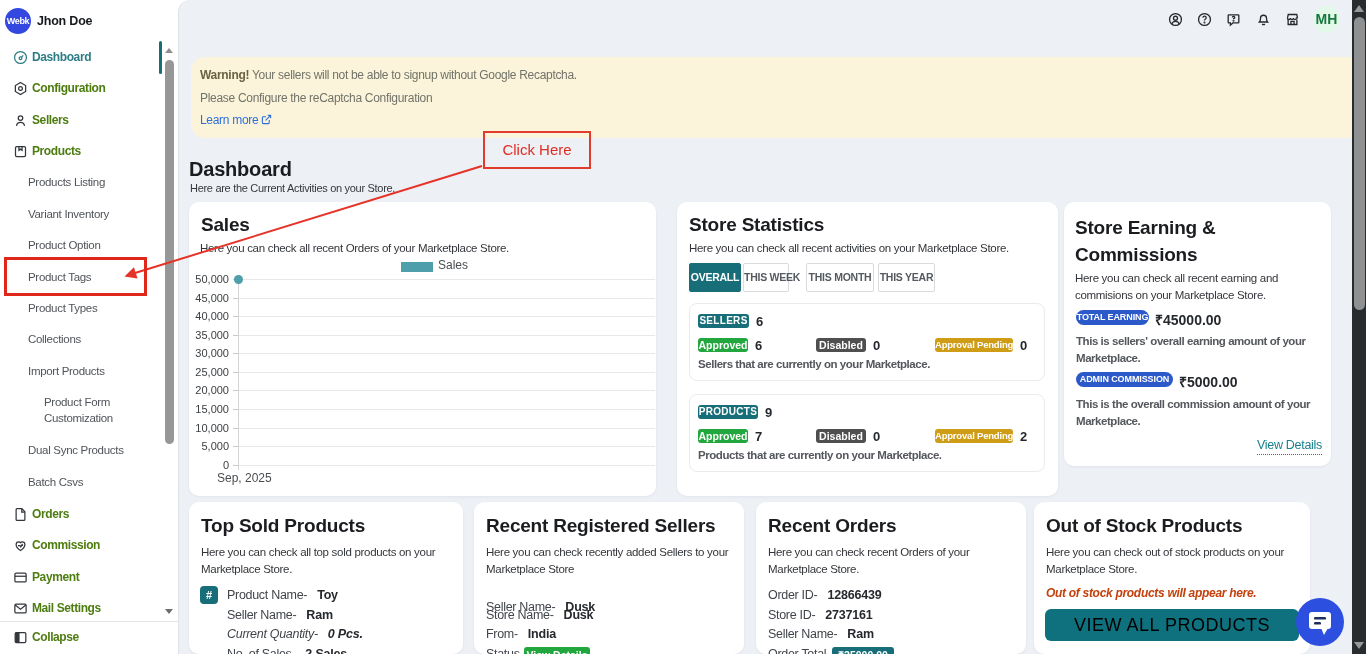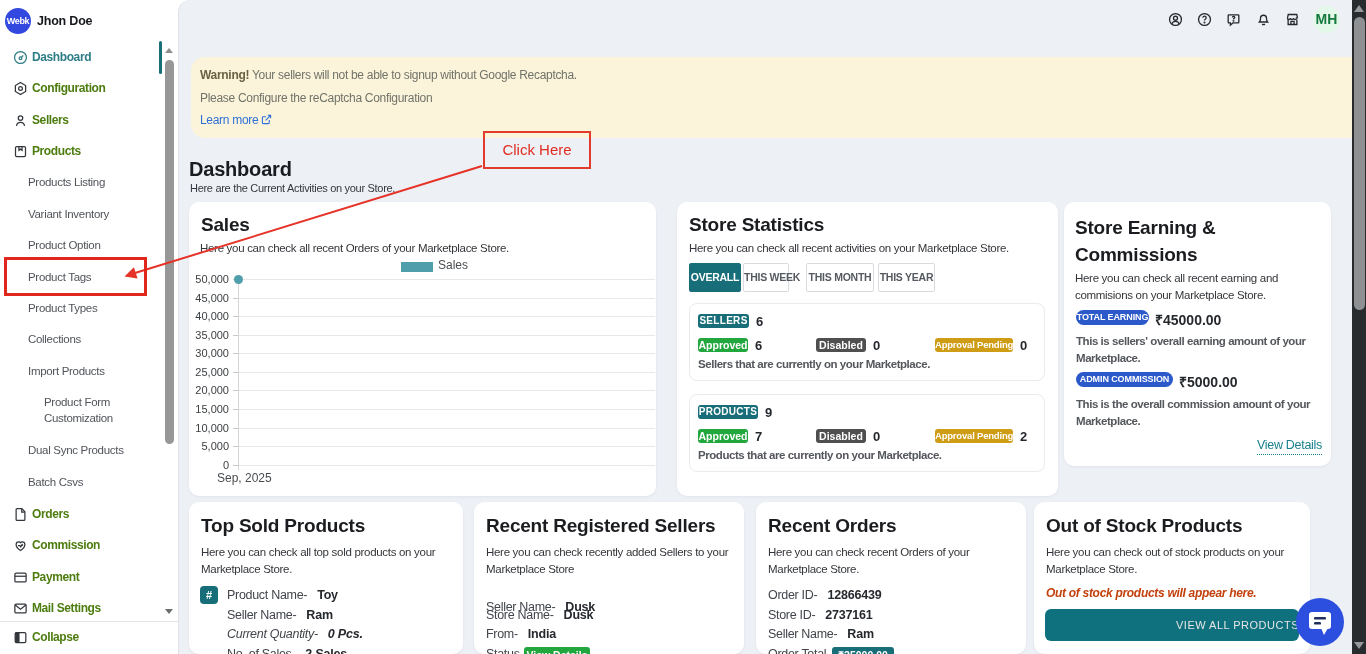--- a/index.html
+++ b/index.html
@@ -70,21 +70,21 @@
   .tri-dn-os { position:absolute; left:1354px; top:642px; width:0; height:0; border-left:5px solid transparent; border-right:5px solid transparent; border-top:7px solid #969899; z-index:52; }
 
   
   .clickbox { position:absolute; left:483px; top:131px; width:108px; height:38px; border:2px solid #e33a2e; color:#e02d22; font-size:15px; text-align:center; line-height:34px; z-index:20; }
   .ptagbox { position:absolute; left:4px; top:257px; width:143px; height:39px; border:3px solid #e0271b; z-index:20; }
   #redline { position:absolute; left:0; top:0; width:1366px; height:654px; z-index:19; pointer-events:none; }
 
   
   #fab { position:absolute; left:1296px; top:598px; width:48px; height:48px; border-radius:50%; background:#2c4fe0; z-index:40; }
 
-  .btn-teal { position:absolute; background:#10717e; color:#e5e5e5; border-radius:6px; text-align:right; font-size:11px; font-weight:normal; letter-spacing:0.5px; }
+  .btn-teal { position:absolute; background:#10717e; color:#000000; border-radius:6px; text-align:center; font-size:18px; font-weight:normal; letter-spacing:0.5px; }
 </style>
 </head>
 <body>
 <div id="app">
 
   <div id="main"></div>
 
   <div id="header-icons">
     <div class="hicon" style="left:1168px;">
       <svg viewBox="0 0 24 24" fill="none" stroke="currentColor" stroke-width="2.1">

